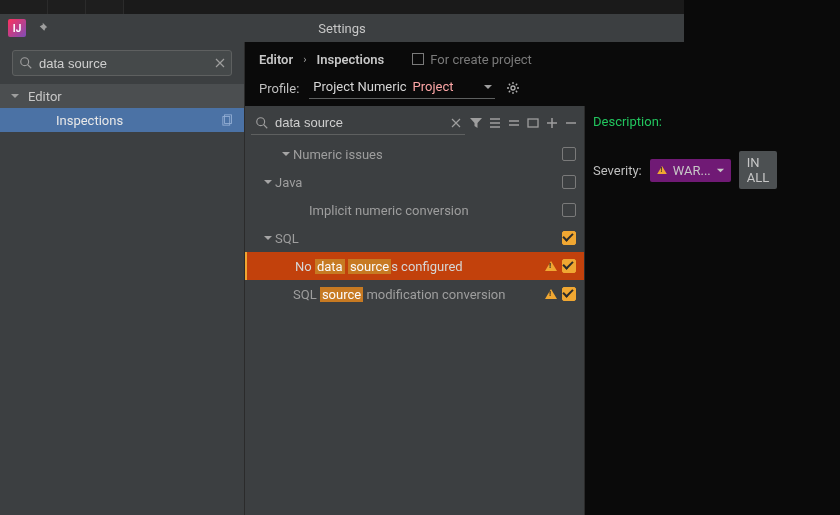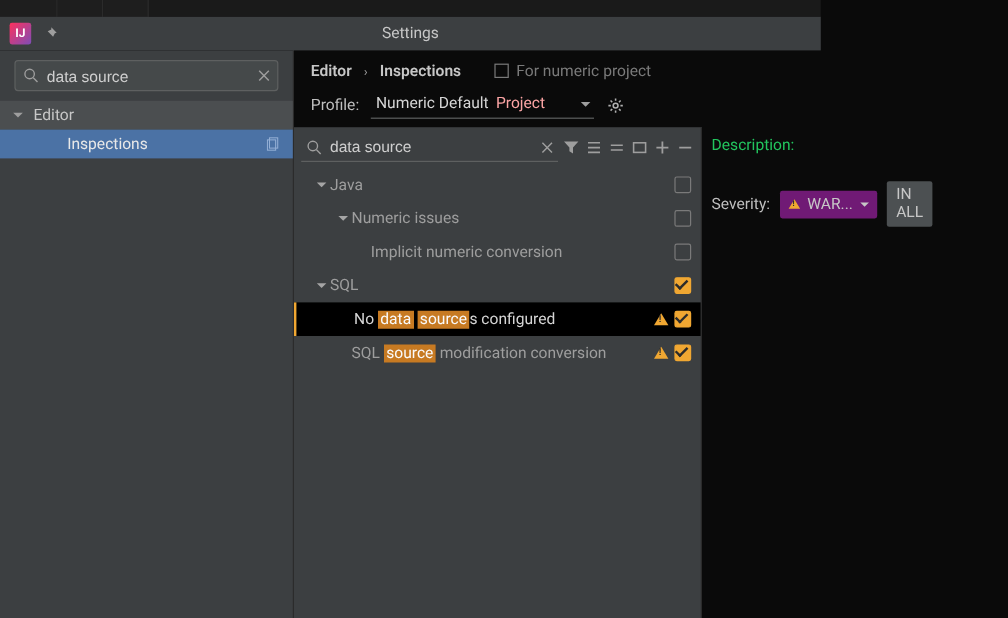--- a/index.html
+++ b/index.html
@@ -57,21 +57,21 @@
 
 .tree-body { flex: 1; overflow: auto; }
 .tree-row { height: 28px; display: flex; align-items: center; padding-right: 8px; position: relative; }
 .tree-row .lbl { flex: 1; overflow: hidden; white-space: nowrap; text-overflow: ellipsis; }
 .indent-0 { padding-left: 16px; }
 .indent-1 { padding-left: 34px; }
 .indent-2 { padding-left: 50px; }
 
 .row-chev { width: 14px; display: inline-flex; justify-content: center; color: #a5a5a5; }
 .row-label { color: #9e9e9e; }
-.row-selected { background: #000000; border-left: 3px solid #f0a732; margin-left: -1px; }
+.row-selected { background: #c2410c; border-left: 3px solid #f0a732; margin-left: -1px; }
 .row-selected .row-label { color: #d6d6d6; }
 .row-icons { display: flex; align-items: center; gap: 5px; }
 
 .chk { width: 14px; height: 14px; border: 1px solid #7a7a7a; border-radius: 2px; background: #3c3f41; }
 .chk.on { background: #f0a732; border-color: #f0a732; position: relative; }
 .chk.on::after { content: ""; position: absolute; left: 2px; top: -1px; width: 4px; height: 8px; border: solid #2b2b2b; border-width: 0 2px 2px 0; transform: rotate(45deg); }
 
 .warn-tri { width: 0; height: 0; border-left: 6px solid transparent; border-right: 6px solid transparent; border-bottom: 10px solid #f0a732; position: relative; }
 .warn-tri::after { content: "!"; position: absolute; left: -2px; top: 0px; color: #2b2b2b; font-size: 8px; font-weight: bold; }
 
@@ -150,28 +150,28 @@
 
     <div class="content">
       <div class="center">
 
         <div class="crumb-row">
           <span style="font-weight:600">Editor</span>
           <span class="crumb-sep">›</span>
           <span style="font-weight:600">Inspections</span>
           <span class="for-proj">
             <span class="proj-box"></span>
-            <span>For numeric project</span>
+            <span>For create project</span>
           </span>
         </div>
 
         <div class="profile-row">
           <span class="profile-label">Profile:</span>
           <div class="profile-field">
-            <span class="project-def">Numeric Default</span>
+            <span class="project-def">Project Numeric</span>
             <span class="project-grey">Project</span>
             <span class="dd-chev icn">
               <svg width="10" height="10" viewBox="0 0 10 10">
                   <path fill="currentColor" d="M1 3l4 4 4-4z"></path>
                 </svg>
             </span>
           </div>
           <span class="gear icn">
             <svg width="16" height="16" viewBox="0 0 16 16">
                 <circle cx="8" cy="8" r="2" fill="none" stroke="currentColor" stroke-width="1.3"></circle>
@@ -226,39 +226,39 @@
                 </span>
               <span class="tb-btn icn">
                   <svg width="14" height="14" viewBox="0 0 14 14">
                     <path stroke="currentColor" stroke-width="1.5" d="M2 7h10"></path>
                   </svg>
                 </span>
             </div>
 
             <div class="tree-body">
 
+              <div class="tree-row indent-1">
+                <span class="row-chev">
+                    <svg width="10" height="10" viewBox="0 0 10 10">
+                      <path fill="currentColor" d="M1 3l4 4 4-4z"></path>
+                    </svg>
+                  </span>
+                <span class="lbl row-label">Numeric issues</span>
+                <span class="row-icons">
+                    <span class="chk"></span>
+                  </span>
+              </div>
+
               <div class="tree-row indent-0">
                 <span class="row-chev">
                     <svg width="10" height="10" viewBox="0 0 10 10">
                       <path fill="currentColor" d="M1 3l4 4 4-4z"></path>
                     </svg>
                   </span>
                 <span class="lbl row-label">Java</span>
-                <span class="row-icons">
-                    <span class="chk"></span>
-                  </span>
-              </div>
-
-              <div class="tree-row indent-1">
-                <span class="row-chev">
-                    <svg width="10" height="10" viewBox="0 0 10 10">
-                      <path fill="currentColor" d="M1 3l4 4 4-4z"></path>
-                    </svg>
-                  </span>
-                <span class="lbl row-label">Numeric issues</span>
                 <span class="row-icons">
                     <span class="chk"></span>
                   </span>
               </div>
 
               <div class="tree-row indent-2">
                 <span class="row-chev"></span>
                 <span class="lbl row-label">Implicit numeric conversion</span>
                 <span class="row-icons">
                     <span class="chk"></span>

